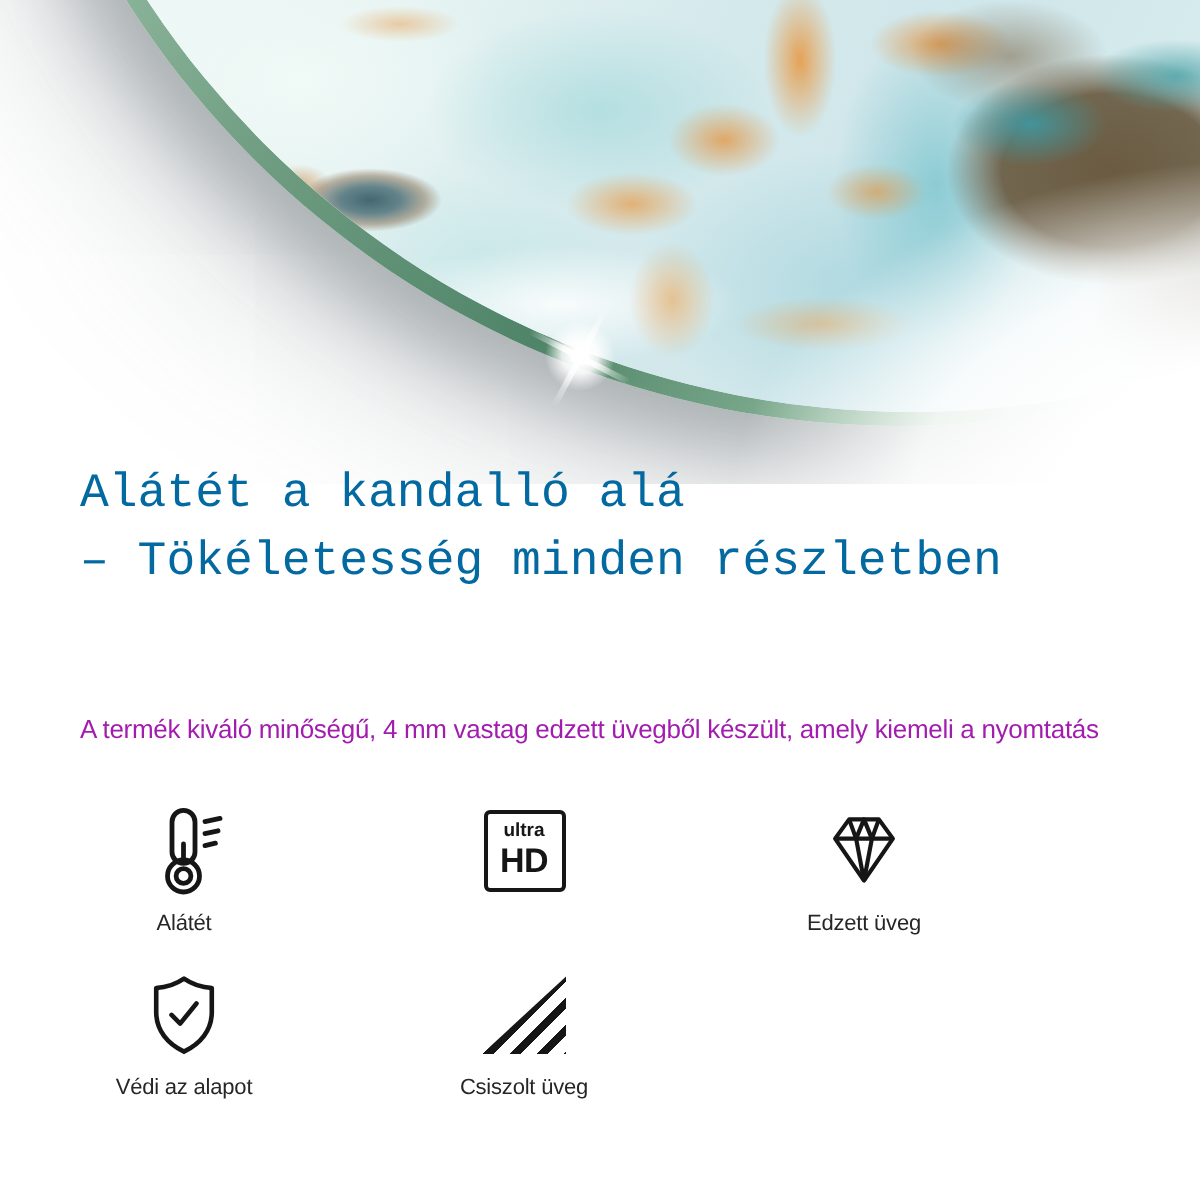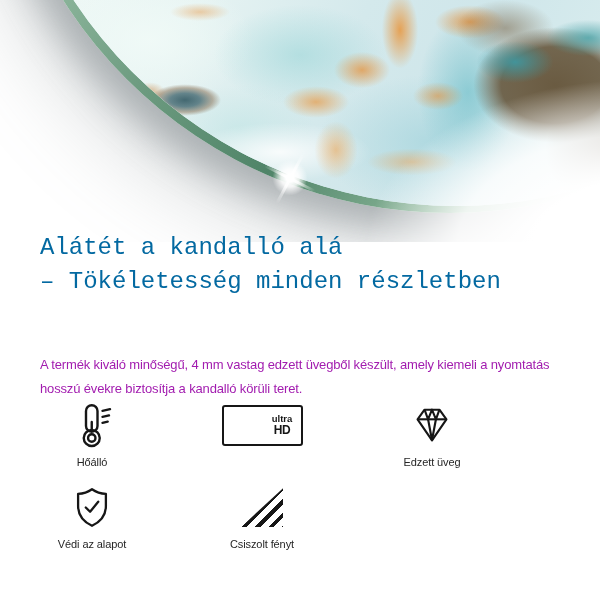--- a/index.html
+++ b/index.html
@@ -82,24 +82,24 @@
     display:grid;grid-template-columns:repeat(3,170px);row-gap:16px;
   }
   .feature{display:flex;flex-direction:column;align-items:center;}
   .icon-box{height:46px;display:flex;align-items:center;justify-content:center;margin-bottom:8px;}
   .feature-label{font-size:11px;letter-spacing:-0.1px;color:#262626;white-space:nowrap;}
   .ico{stroke:#161616;fill:none;stroke-width:2.4;}
 
   .uhd-box{
     width:37px;height:37px;border:2.5px solid #161616;border-radius:3px;
     display:flex;flex-direction:column;align-items:center;justify-content:center;
-    color:#161616;font-weight:700;line-height:1;padding-left:40px;
+    color:#161616;font-weight:700;line-height:1;
   }
   .uhd-top{font-size:9.5px;margin-bottom:1px;}
-  .uhd-bottom{font-size:12px;letter-spacing:-0.3px;}
+  .uhd-bottom{font-size:17px;letter-spacing:-0.3px;}
 
   .bevel-tri{
     width:42px;height:40px;
     clip-path:polygon(0% 100%,100% 3%,100% 100%);
     background:repeating-linear-gradient(135deg,#161616 0 4px,rgba(0,0,0,0) 4px 9.5px);
   }
 
   .thick-icon{display:flex;flex-direction:column;align-items:center;gap:2px;}
   .thick-bar{
     width:44px;height:10px;border:2.2px solid #161616;box-sizing:border-box;
@@ -122,38 +122,37 @@
   <div class="hero-fade"></div>
 </div>
 
 <h1 class="headline" style="margin:0;font-weight:400;">
   <div>Alátét a kandalló alá</div>
   <div>– Tökéletesség minden részletben</div>
 </h1>
 
 <div class="description">
   <div>A termék kiváló minőségű, 4 mm vastag edzett üvegből készült, amely kiemeli a nyomtatás</div>
-  <div>hosszú évekre biztosítja a kandalló körüli teret.</div>
 </div>
 
 <div class="features">
 
   <div class="feature">
     <div class="icon-box">
       <svg class="ico" width="46" height="46" viewBox="0 0 46 46" stroke-linecap="round" stroke-linejoin="round">
         <rect x="17" y="3.2" width="11.5" height="26.5" rx="5.75"></rect>
         <circle cx="22.75" cy="36" r="8"></circle>
         <circle cx="22.75" cy="36" r="3.7"></circle>
         <line x1="22.75" y1="20" x2="22.75" y2="28.5"></line>
         <line x1="33.5" y1="8.8" x2="41" y2="7.2"></line>
         <line x1="33.5" y1="14.8" x2="40" y2="13.4"></line>
         <line x1="33.5" y1="20.8" x2="38.7" y2="19.6"></line>
       </svg>
     </div>
-    <div class="feature-label">Hőálló</div>
+    <div class="feature-label">Alátét</div>
   </div>
 
   <div class="feature">
     <div class="icon-box">
       <div class="uhd-box">
         <span class="uhd-top">ultra</span>
         <span class="uhd-bottom">HD</span>
       </div>
     </div>
   </div>
@@ -178,17 +177,17 @@
         <polyline points="17.5,24.5 22,29 30.5,18.5"></polyline>
       </svg>
     </div>
     <div class="feature-label">Védi az alapot</div>
   </div>
 
   <div class="feature">
     <div class="icon-box">
       <div class="bevel-tri"></div>
     </div>
-    <div class="feature-label">Csiszolt fényt</div>
+    <div class="feature-label">Csiszolt üveg</div>
   </div>
 
 
 </div>
 
 </body></html>

